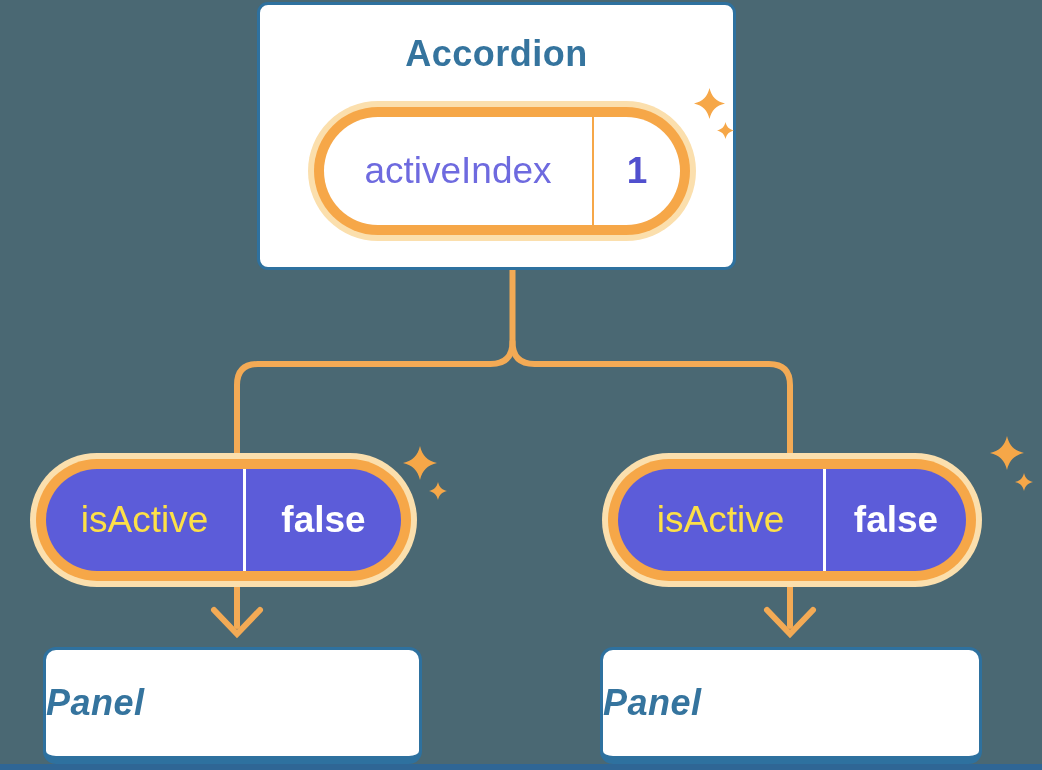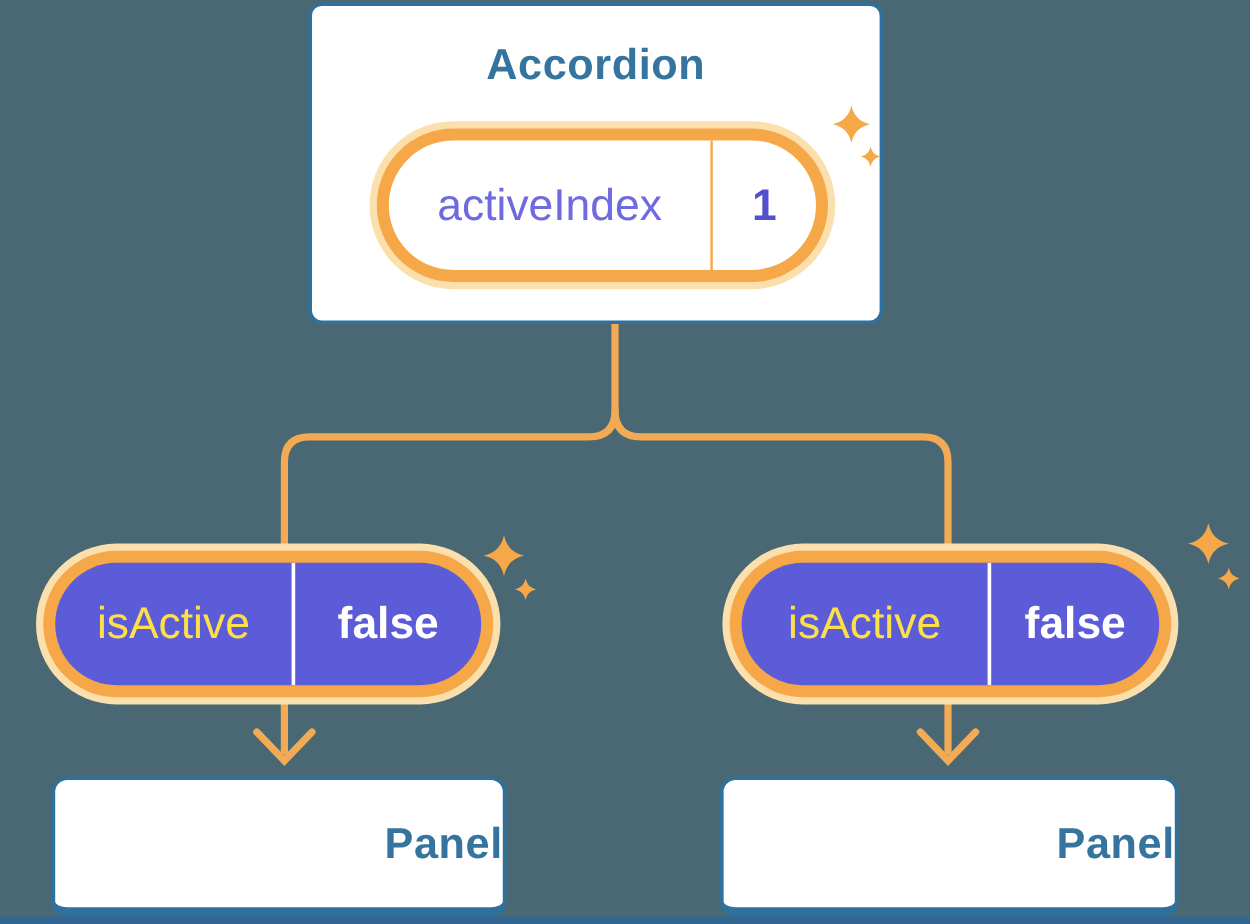--- a/index.html
+++ b/index.html
@@ -56,21 +56,21 @@
   .prop-pill .pill-label{color:#fde047;}
   .prop-pill .pill-value{color:#ffffff;}
   .prop-pill .pill-divider{width:3px;background:#ffffff;}
   .prop-pill-left{left:30px;top:453px;width:387px;height:134px;}
   .prop-pill-left .pill-value{width:155px;}
   .prop-pill-right{left:602px;top:453px;width:380px;height:134px;}
   .prop-pill-right .pill-value{width:140px;}
   
   .panel-card{
     border-bottom-width:8px;border-radius:13px;
-    display:flex;align-items:center;justify-content:flex-end;
+    display:flex;align-items:center;justify-content:flex-start;font-style:italic;
   }
   .panel-left{left:43px;top:647px;width:379px;height:117px;}
   .panel-right{left:600px;top:647px;width:382px;height:117px;}
   .panel-card .card-title{margin-top:0;}
   
   .sparkle-cluster{position:absolute;}
   .sparkle{position:absolute;color:var(--orange-ring);}
   .sparkle svg{display:block;fill:currentColor;}
   
   .bottom-bar{

